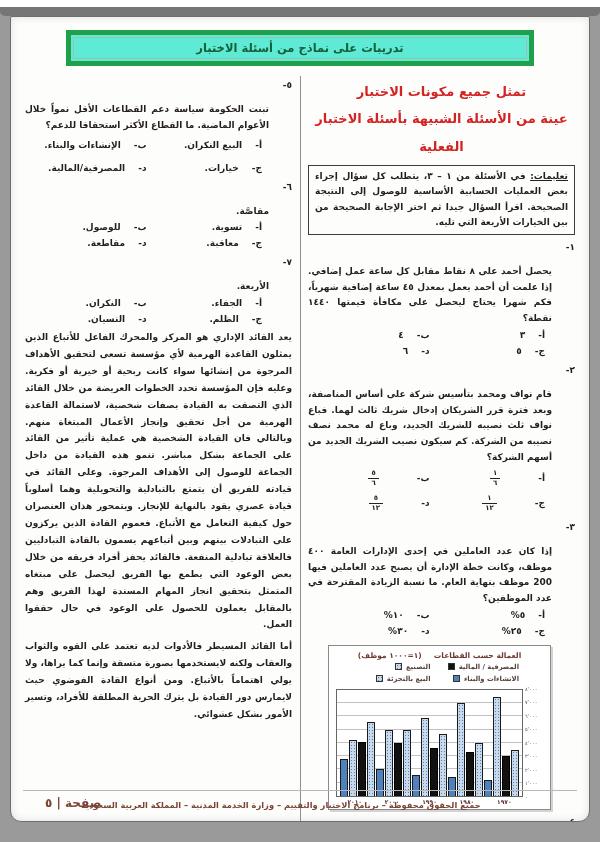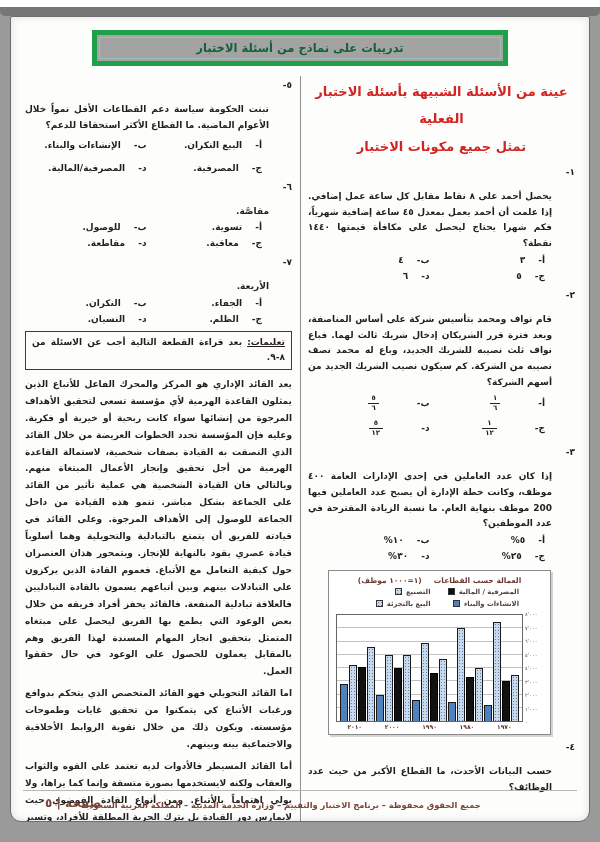--- a/index.html
+++ b/index.html
@@ -14,23 +14,23 @@
   .scan-top   { position: absolute; top: 0; left: 0; right: 0; height: 7px; background: #ffffff; }
   .scan-band  { position: absolute; top: 7px; left: 0; right: 0; height: 9px; background: #767676; border-radius: 0 0 5px 5px; }
   .page {
     position: absolute; top: 16px; left: 10px; width: 580px; height: 806px;
     background: #fdfdfb; border: 1px solid #6e6e6e; border-radius: 2px 2px 11px 11px;
     box-shadow: inset 0 0 8px rgba(0,0,0,.12);
     overflow: hidden;
   }
   
   .green-box {
-    width: 416px; margin: 13px auto 8px;
+    width: 468px; margin: 13px auto 8px;
     border: 5px solid var(--accent_green, #1fa14b);
-    background: #a3a3a3; padding: 2px;
+    background: #5eead4; padding: 2px;
   }
   .green-box-inner {
     border: 1px solid #9fbfae; text-align: center;
     font-size: 11.5px; color: var(--green_text, #14603a); padding: 3px 2px;
   }
   
   .cols { position: relative; display: flex; direction: rtl; padding: 4px 14px 0; gap: 16px; }
   .col  { flex: 1 1 0; min-width: 0; font-size: 9px; }
   .divider { position: absolute; left: 50%; top: 2px; bottom: 4px; width: 1px; background: #8f8f8f; }
   
@@ -92,24 +92,28 @@
 <div class="page">
 
   <div class="green-box">
     <div class="green-box-inner">تدريبات على نماذج من أسئلة الاختبار</div>
   </div>
 
   <div class="cols">
 
     <div class="col">
       <div class="red-title">
+        <div>تمثل جميع مكونات الاختبار</div>
         <div>عينة من الأسئلة الشبيهة بأسئلة الاختبار الفعلية</div>
-        <div>تمثل جميع مكونات الاختبار</div>
-      </div>
-
+      </div>
+
+      <div class="instr">
+        <span class="lbl">تعليمات:</span>
+        <span>في الأسئلة من ١ – ٣، يتطلب كل سؤال إجراء بعض العمليات الحسابية الأساسية للوصول إلى النتيجة الصحيحة. اقرأ السؤال جيدا ثم اختر الإجابة الصحيحة من بين الخيارات الأربعة التي تليه.</span>
+      </div>
 
       <div class="q">
         <span class="qnum">١-</span>
         <div class="qtext">يحصل أحمد على ٨ نقاط مقابل كل ساعة عمل إضافي. إذا علمت أن أحمد يعمل بمعدل ٤٥ ساعة إضافية شهرياً، فكم شهرا يحتاج ليحصل على مكافأة قيمتها ١٤٤٠ نقطة؟</div>
       </div>
       <div class="options">
           <div class="opt">
             <span class="opt-label">أ-</span>
             <span class="opt-text">٣</span>
           </div>
@@ -288,21 +292,21 @@
           <div class="opt">
             <span class="opt-label">أ-</span>
             <span class="opt-text">البيع النكران.</span>
           </div>
           <div class="opt">
             <span class="opt-label">ب-</span>
             <span class="opt-text">الإنشاءات والبناء.</span>
           </div>
           <div class="opt">
             <span class="opt-label">ج-</span>
-            <span class="opt-text">المصرفية.</span>
+            <span class="opt-text">خيارات.</span>
           </div>
           <div class="opt">
             <span class="opt-label">د-</span>
             <span class="opt-text">المصرفية/المالية.</span>
           </div>
         </div>
 
 
       <div class="q">
         <span class="qnum">٦-</span>
@@ -343,28 +347,23 @@
           <div class="opt">
             <span class="opt-label">ج-</span>
             <span class="opt-text">الظلم.</span>
           </div>
           <div class="opt">
             <span class="opt-label">د-</span>
             <span class="opt-text">النسيان.</span>
           </div>
         </div>
 
-      <div class="instr">
-        <span class="lbl">تعليمات:</span>
-        <span>بعد قراءة القطعة التالية أجب عن الاسئلة من ٨-٩.</span>
-      </div>
 
       <div class="passage">
         <p>يعد القائد الإداري هو المركز والمحرك الفاعل للأتباع الذين يمثلون القاعدة الهرمية لأي مؤسسة تسعى لتحقيق الأهداف المرجوة من إنشائها سواء كانت ربحية أو خيرية أو فكرية. وعليه فإن المؤسسة تحدد الخطوات العريضة من خلال القائد الذي التصقت به القيادة بصفات شخصية، لاستمالة القاعدة الهرمية من أجل تحقيق وإنجاز الأعمال المبتغاة منهم. وبالتالي فان القيادة الشخصية هي عملية تأثير من القائد على الجماعة بشكل مباشر. تنمو هذه القيادة من داخل الجماعة للوصول إلى الأهداف المرجوة. وعلى القائد في قيادته للفريق أن يتمتع بالتبادلية والتحويلية وهما أسلوباً قيادة عصري يقود بالنهاية للإنجاز. ويتمحور هذان العنصران حول كيفية التعامل مع الأتباع. فعموم القادة الذين يركزون على التبادلات بينهم وبين أتباعهم يسمون بالقادة التبادليين فالعلاقة تبادلية المنفعة. فالقائد يحفز أفراد فريقه من خلال بعض الوعود التي يطمع بها الفريق ليحصل على مبتغاه المتمثل بتحقيق انجاز المهام المسندة لهذا الفريق وهم بالمقابل يعملون للحصول على الوعود في حال حققوا العمل.</p>
-        <p>اما القائد التحويلي فهو القائد المتخصص الذي يتحكم بدوافع ورغبات الأتباع كي يتمكنوا من تحقيق غايات وطموحات مؤسسته. ويكون ذلك من خلال تقوية الروابط الأخلاقية والاجتماعية بينه وبينهم.</p>
         <p>أما القائد المسيطر فالأدوات لديه تعتمد على القوه والثواب والعقاب ولكنه لايستخدمها بصورة متسقة وإنما كما يراها، ولا يولي اهتماماً بالأتباع. ومن أنواع القادة الفوضوي حيث لايمارس دور القيادة بل يترك الحرية المطلقة للأفراد، وتسير الأمور بشكل عشوائي.</p>
       </div>
     </div>
 
     <div class="divider"></div>
   </div>
 
   <div class="footer-rule"></div>
   <div class="footer">جميع الحقوق محفوظة – برنامج الاختبار والتقييم – وزارة الخدمة المدنية – المملكة العربية السعودية</div>
   <div class="page-num">صفحة | ٥</div>

